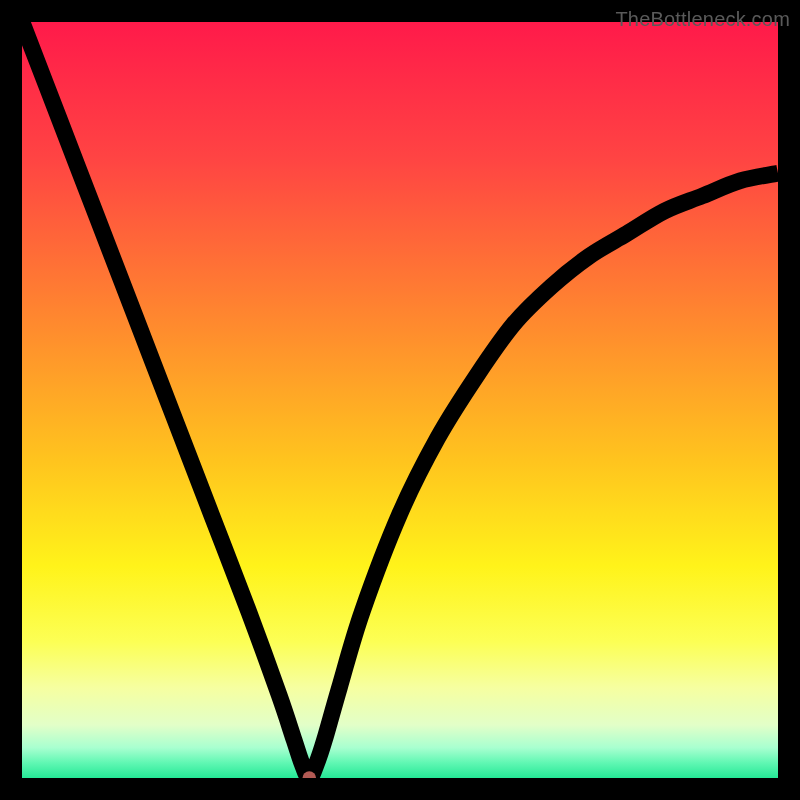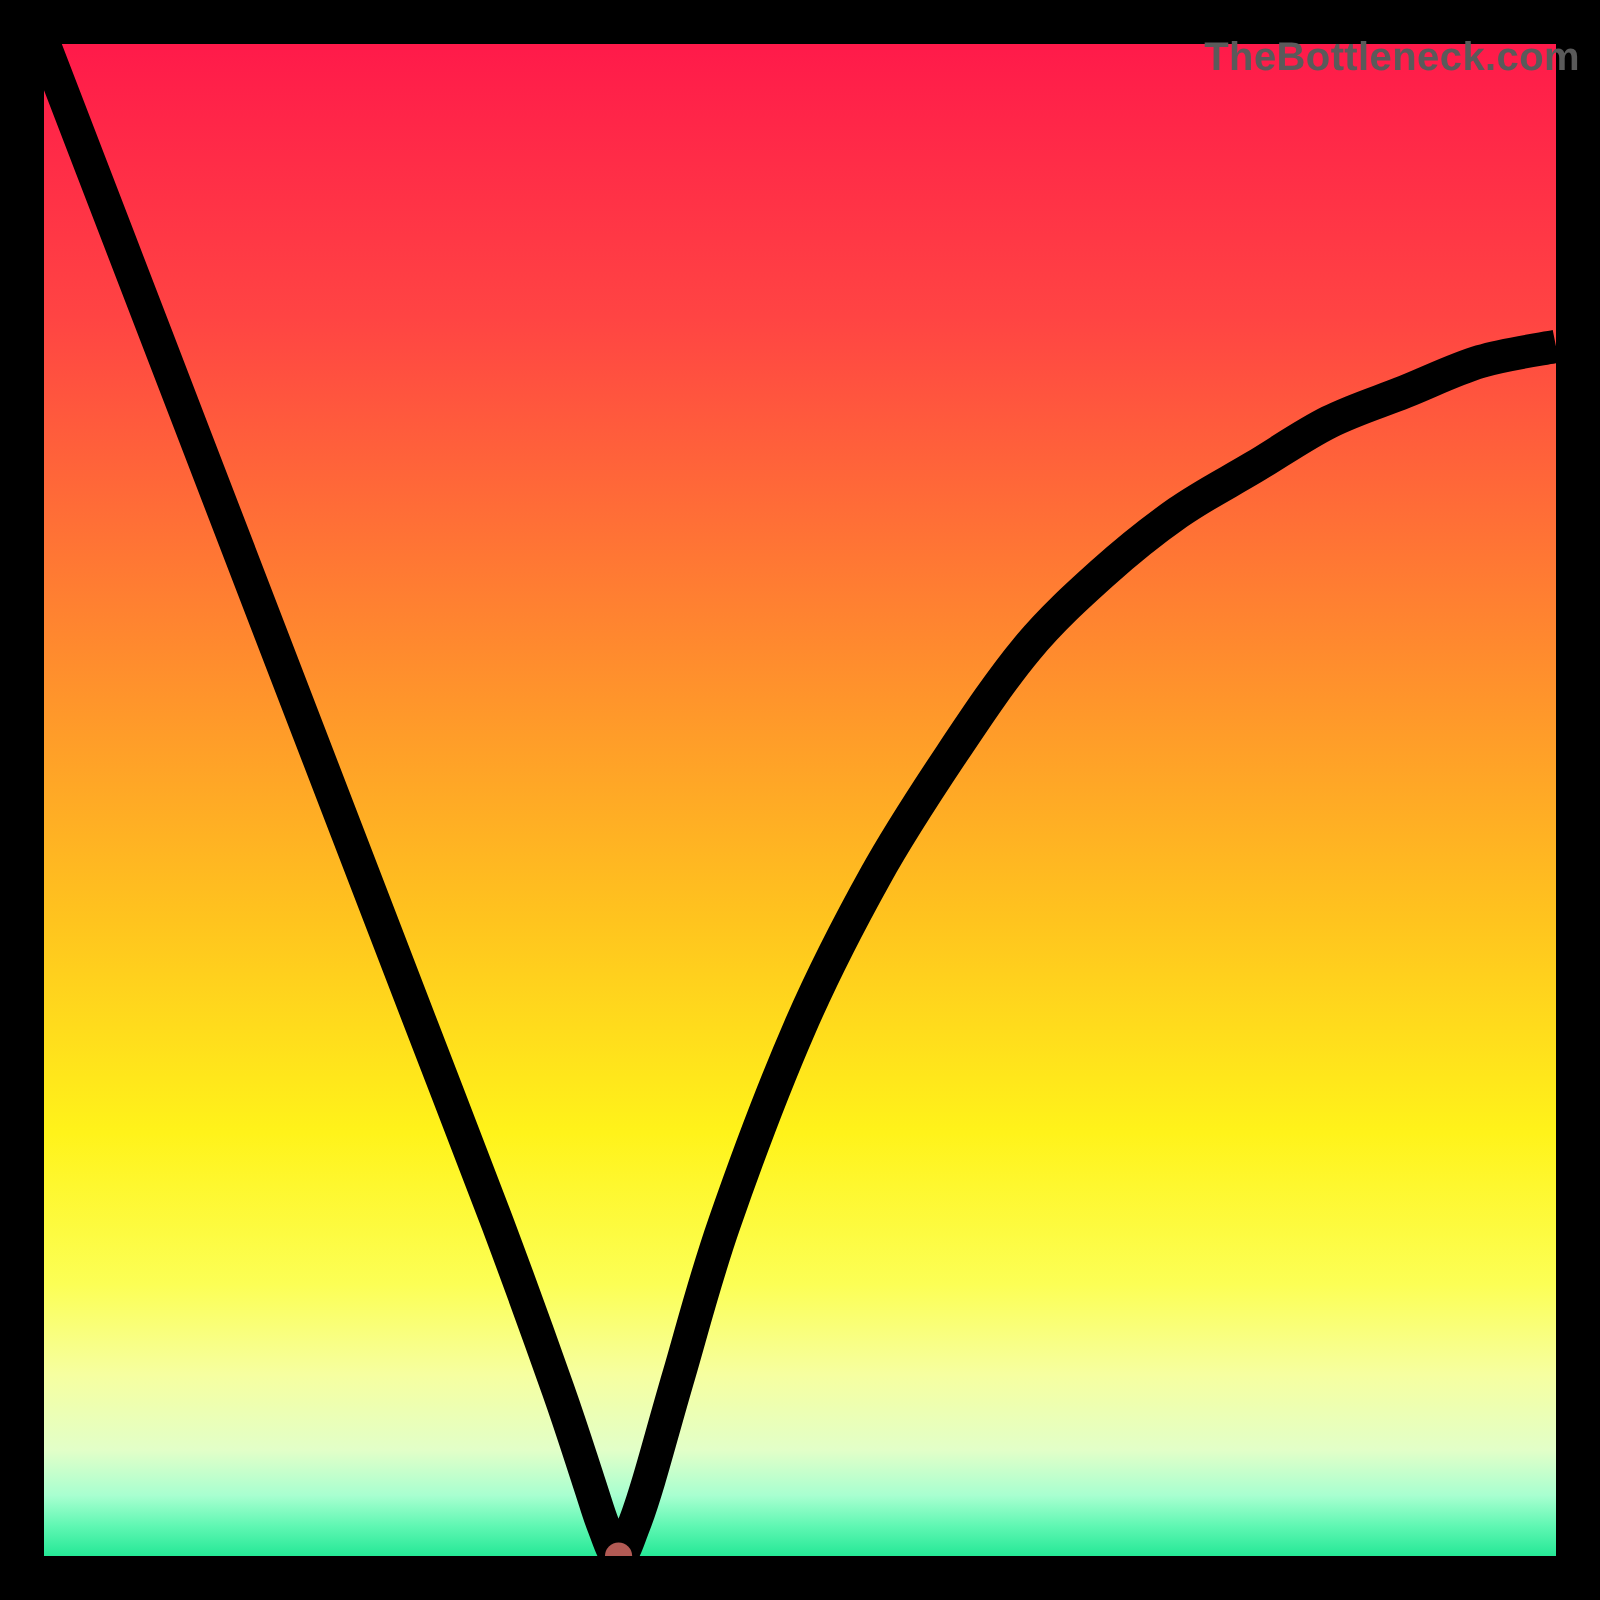--- a/index.html
+++ b/index.html
@@ -6,25 +6,25 @@
   body {
     width: 800px;
     height: 800px;
     background: #000;
     position: relative;
     font-family: Arial, Helvetica, sans-serif;
     overflow: hidden;
   }
   .watermark {
     position: absolute;
-    top: 18px;
+    top: 8px;
     right: 10px;
     color: #5a5a5a;
     font-size: 20px;
-    font-weight: 700;
+    font-weight: 400;
     letter-spacing: 0.2px;
     z-index: 5;
   }
   .plot-area {
     position: absolute;
     top: 22px;
     left: 22px;
     width: 756px;
     height: 756px;
     overflow: hidden;

